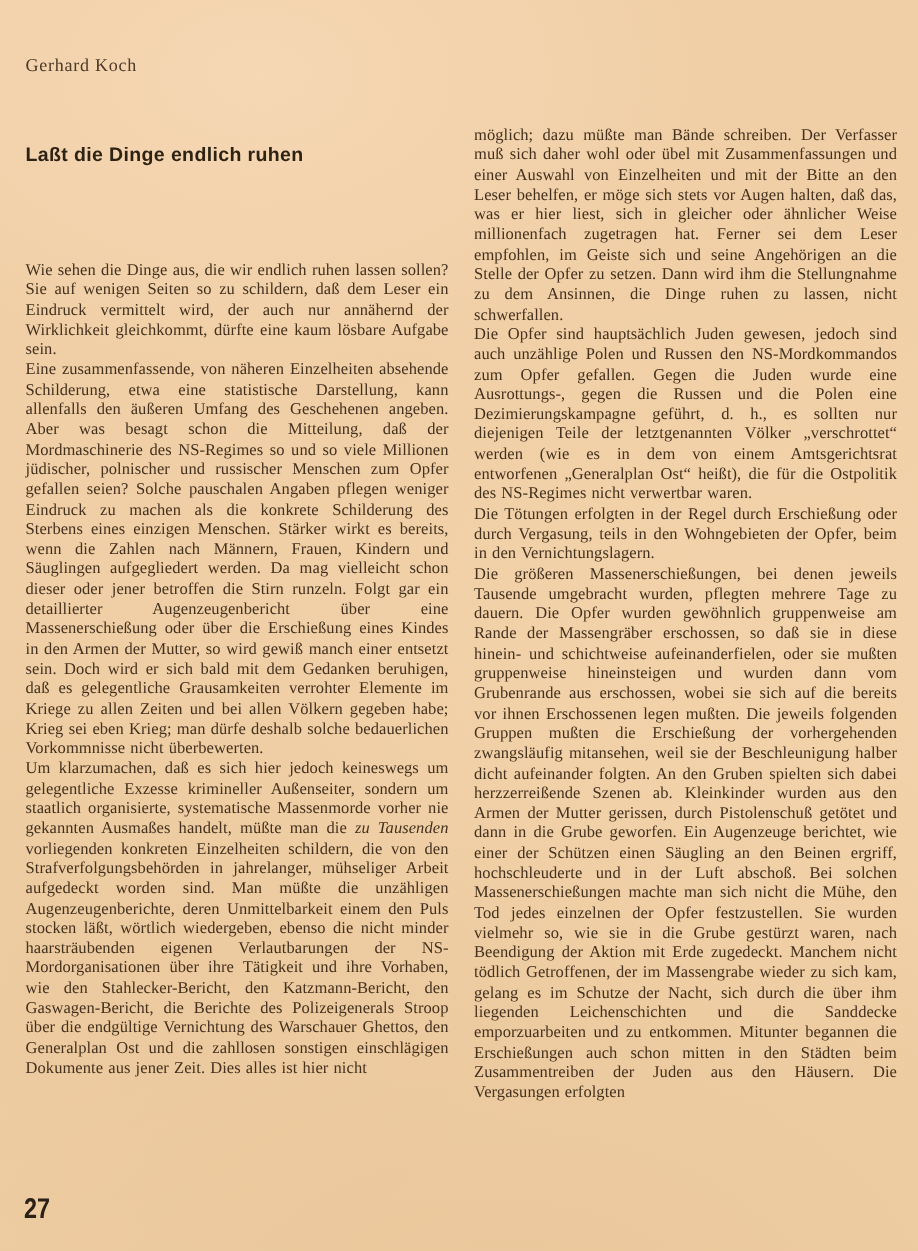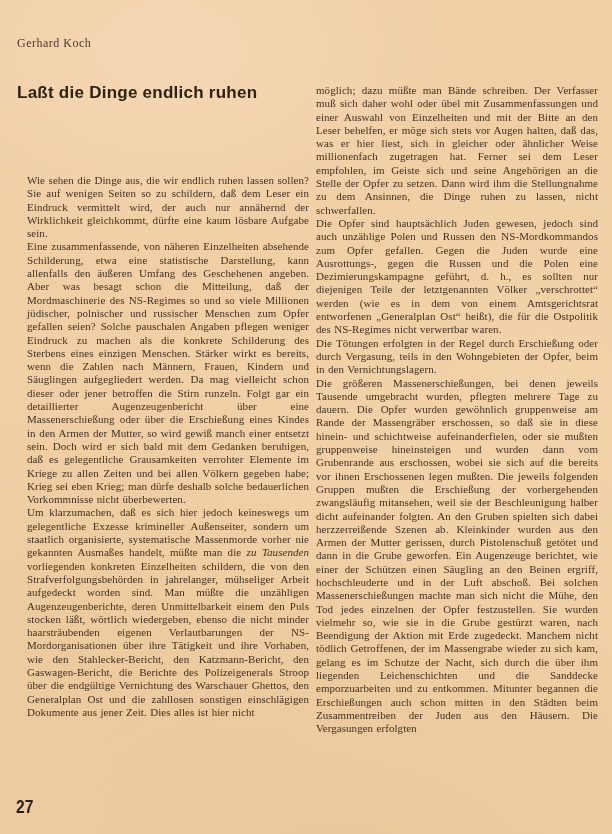--- a/index.html
+++ b/index.html
@@ -22,42 +22,42 @@
     position: absolute;
     left: 17px;
     top: 36px;
     font-size: 12px;
     letter-spacing: 0.5px;
     color: #4b3826;
   }
   .title {
     position: absolute;
     left: 17px;
-    top: 83px;
+    top: 95px;
     margin: 0;
     font-family: "Liberation Sans", sans-serif;
     font-weight: bold;
-    font-size: 17px;
+    font-size: 13px;
     letter-spacing: 0.25px;
     color: #2d2213;
   }
   .col {
     position: absolute;
     width: 282px;
     font-size: 11px;
     line-height: 13.3px;
     text-align: justify;
     word-spacing: 0.6px;
     letter-spacing: 0.05px;
     color: #43311e;
     hyphens: auto;
     -webkit-hyphens: auto;
   }
   .col p { margin: 0; padding: 0; }
-  .col-left  { left: 27px;  top: 174px; height: 582px; }
+  .col-left  { left: 17px;  top: 174px; height: 582px; }
   .col-right { left: 316px; top: 84px;  height: 668px; }
   .col em { font-style: italic; }
   .page-number {
     position: absolute;
     left: 16px;
     top: 796px;
     font-family: "Liberation Sans", sans-serif;
     font-weight: bold;
     font-size: 19px;
     color: #2b2117;

